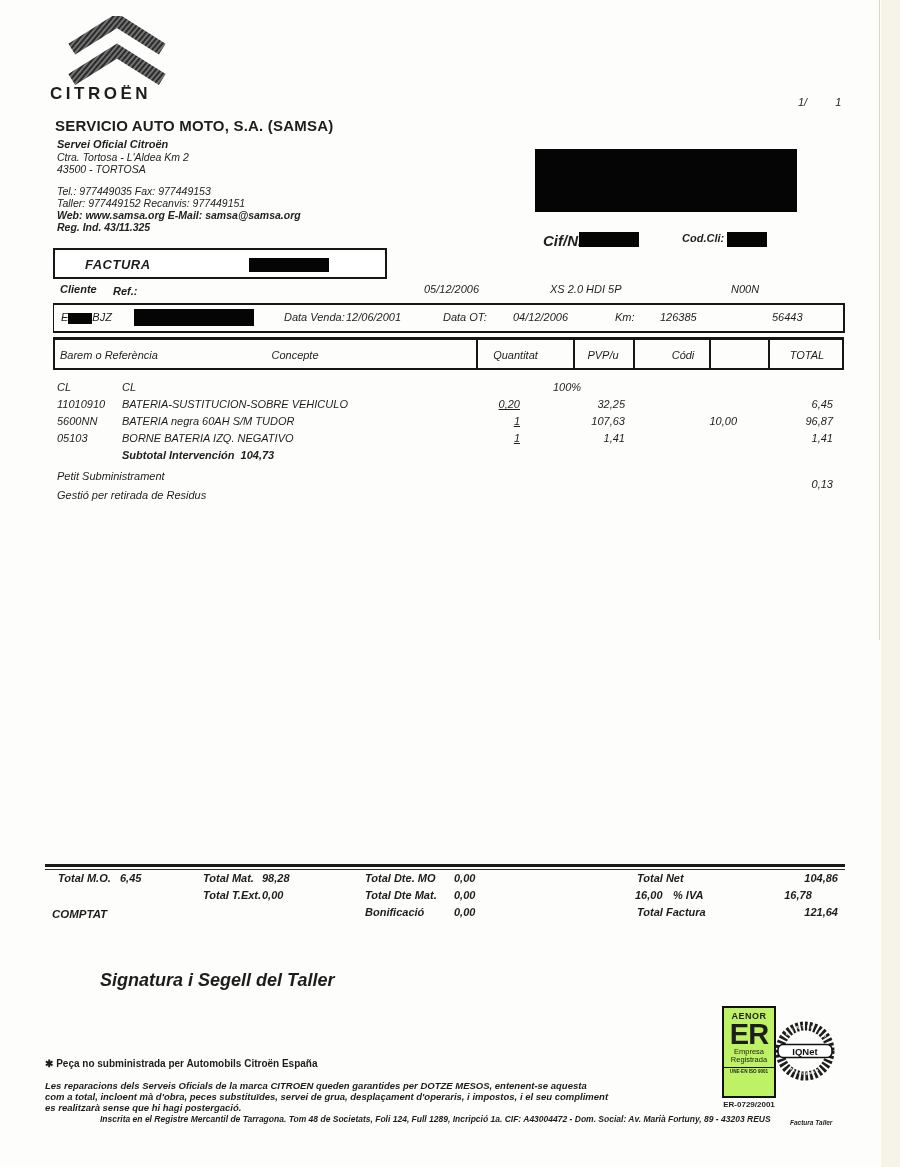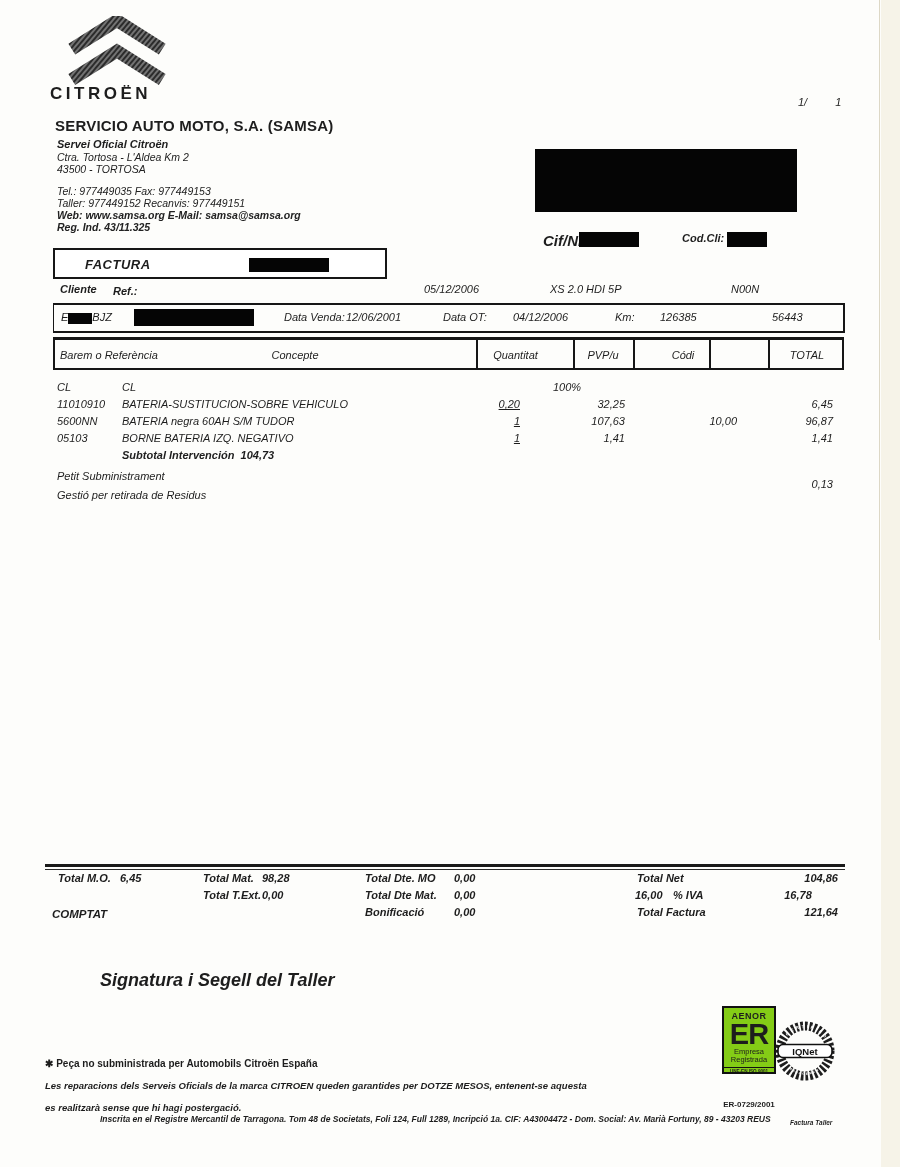--- a/index.html
+++ b/index.html
@@ -32,21 +32,21 @@
   .c-pct { position:absolute; left:527px; width:80px; text-align:center; }
   .c-pvp { position:absolute; left:545px; width:80px; text-align:right; }
   .c-dte { position:absolute; left:657px; width:80px; text-align:right; }
   .c-tot { position:absolute; left:753px; width:80px; text-align:right; }
 
   .tot-line1 { position:absolute; left:45px; top:864px; width:800px; height:2.5px; background:#1a1a1a; }
   .tot-line2 { position:absolute; left:45px; top:869px; width:800px; height:1px; background:#2a2a2a; }
   .tot { font-size:11px; font-weight:bold; font-style:italic; }
 
   
-  .aenor-box { position:absolute; left:722px; top:1006px; width:54px; height:68px; border:2px solid #111; background:#84cc16; text-align:center; overflow:hidden; }
+  .aenor-box { position:absolute; left:722px; top:1006px; width:54px; height:92px; border:2px solid #111; background:#bef264; text-align:center; overflow:hidden; }
   .aenor-top { font-size:9px; font-weight:bold; letter-spacing:.5px; margin-top:3px; }
   .aenor-er { font-size:29px; font-weight:bold; line-height:.92; letter-spacing:-1px; }
   .aenor-emp { font-size:7.5px; line-height:1.15; }
   .aenor-iso { font-size:4.6px; border-top:1px solid #111; margin-top:2px; padding-top:1.5px; font-weight:bold; }
   .er-code { position:absolute; left:716px; top:1100px; width:66px; text-align:center; font-size:8px; font-weight:bold; }
 
   .foot-small { font-size:9.5px; font-weight:bold; font-style:italic; color:#1c1c1c; }
   .registry { font-size:8.5px; font-weight:bold; font-style:italic; }
   .doctag { font-size:6.5px; font-weight:bold; font-style:italic; }
 </style>
@@ -225,17 +225,18 @@
       <rect x="-27" y="-6.5" width="54" height="13" rx="5" fill="#ffffff" stroke="#111" stroke-width="1.6"></rect>
       <text x="0" y="3.6" text-anchor="middle" font-size="9.5" font-weight="bold" fill="#111">IQNet</text>
     </svg>
   </div>
 
   <div class="abs" style="left:45px; top:1058px; font-size:10px; font-weight:bold;">
     <span>✱</span>
     <span>Peça no subministrada per Automobils Citroën España</span>
   </div>
   <div class="abs foot-small" style="left:45px; top:1080px;">Les reparacions dels Serveis Oficials de la marca CITROEN queden garantides per DOTZE MESOS, entenent-se aquesta</div>
+  <div class="abs foot-small" style="left:45px; top:1091px;">com a total, incloent mà d'obra, peces substituïdes, servei de grua, desplaçament d'operaris, i impostos, i el seu compliment</div>
   <div class="abs foot-small" style="left:45px; top:1102px;">es realitzarà sense que hi hagi postergació.</div>
   <div class="abs registry" style="left:100px; top:1114px;">Inscrita en el Registre Mercantil de Tarragona. Tom 48 de Societats, Foli 124, Full 1289, Incripció 1a. CIF: A43004472 - Dom. Social: Av. Marià Fortuny, 89 - 43203 REUS</div>
   <div class="abs doctag" style="left:790px; top:1119px;">Factura Taller</div>
 
 </div>
 
 </body></html>

